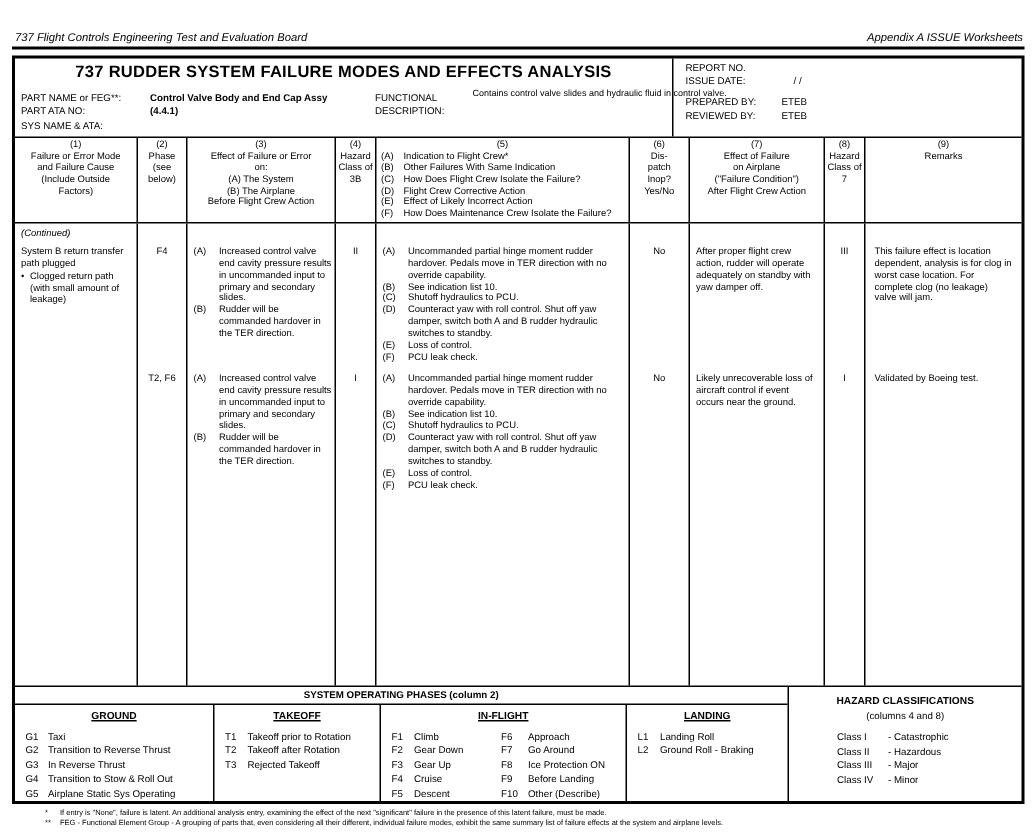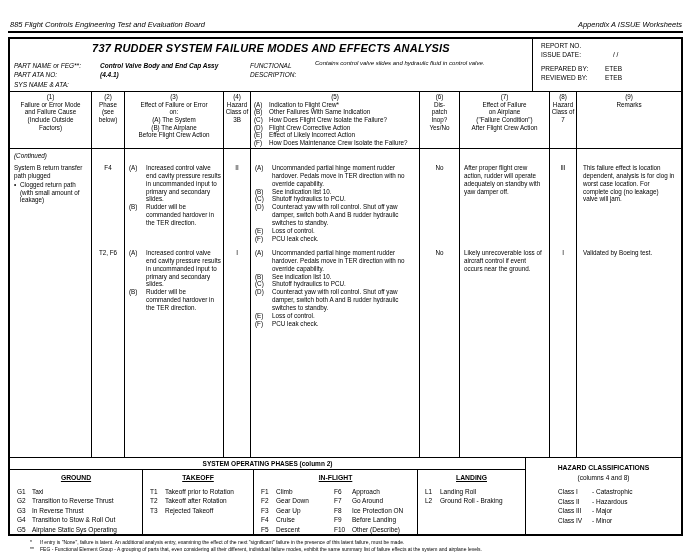--- a/index.html
+++ b/index.html
@@ -13,21 +13,21 @@
   
   .runhead{top:20px;font-size:7.5px;font-style:italic;white-space:nowrap;}
   #hdr-rule{left:8px;top:31px;width:675px;height:2px;background:#000;}
   
   #sheet{left:8px;top:37px;width:675px;height:499px;border:2px solid #000;box-sizing:border-box;background:#fff;display:flex;flex-direction:column;}
   .trow{display:flex;box-sizing:border-box;}
   .cell{box-sizing:border-box;border-right:1px solid #000;position:relative;}
   .cell.last{border-right:none;}
   
   #title-row{height:53px;border-bottom:1px solid #000;}
-  #title-cell{width:523px;font-style:italic;}
+  #title-cell{width:439px;}
   #report-cell{flex:1;border-right:none;font-size:6.5px;line-height:1.35;}
   #doc-title{position:absolute;left:0;right:0;top:3px;text-align:center;font-size:11px;font-weight:bold;letter-spacing:.2px;white-space:nowrap;}
   .lbl{font-size:6.5px;}
   .bv{font-weight:bold;}
   
   #head-row{height:57px;border-bottom:1px solid #000;font-size:6.3px;line-height:1.22;}
   .hcell{text-align:center;padding-top:1px;}
   .hnum{text-align:center;}
   .hlines{white-space:pre-line;}
   .h5item{display:flex;text-align:left;padding-left:3px;}
@@ -68,21 +68,21 @@
   .hzitem{display:flex;padding-left:32px;}
   .hzcode{width:34px;flex:none;}
   
   #footnotes{left:30px;top:539px;width:645px;font-size:5px;line-height:1.4;}
   .fn{display:flex;}
   .fnmark{width:10px;flex:none;}
 </style>
 </head>
 <body>
 
-<div class="abs runhead" style="left:10px">885 Flight Controls Engineering Test and Evaluation Board</div>
+<div class="abs runhead" style="left:10px">737 Flight Controls Engineering Test and Evaluation Board</div>
 <div class="abs runhead" style="right:7px">Appendix A   ISSUE Worksheets</div>
 <div class="abs" id="hdr-rule"></div>
 
 <div class="abs" id="sheet">
 
   <div class="trow" id="title-row">
     <div class="cell" id="title-cell">
       <div id="doc-title">737 RUDDER SYSTEM FAILURE MODES AND EFFECTS ANALYSIS</div>
       <div class="abs lbl" style="left:4px;top:23px">PART NAME or FEG**:</div>
       <div class="abs lbl bv" style="left:90px;top:23px">Control Valve Body and End Cap Assy</div>

